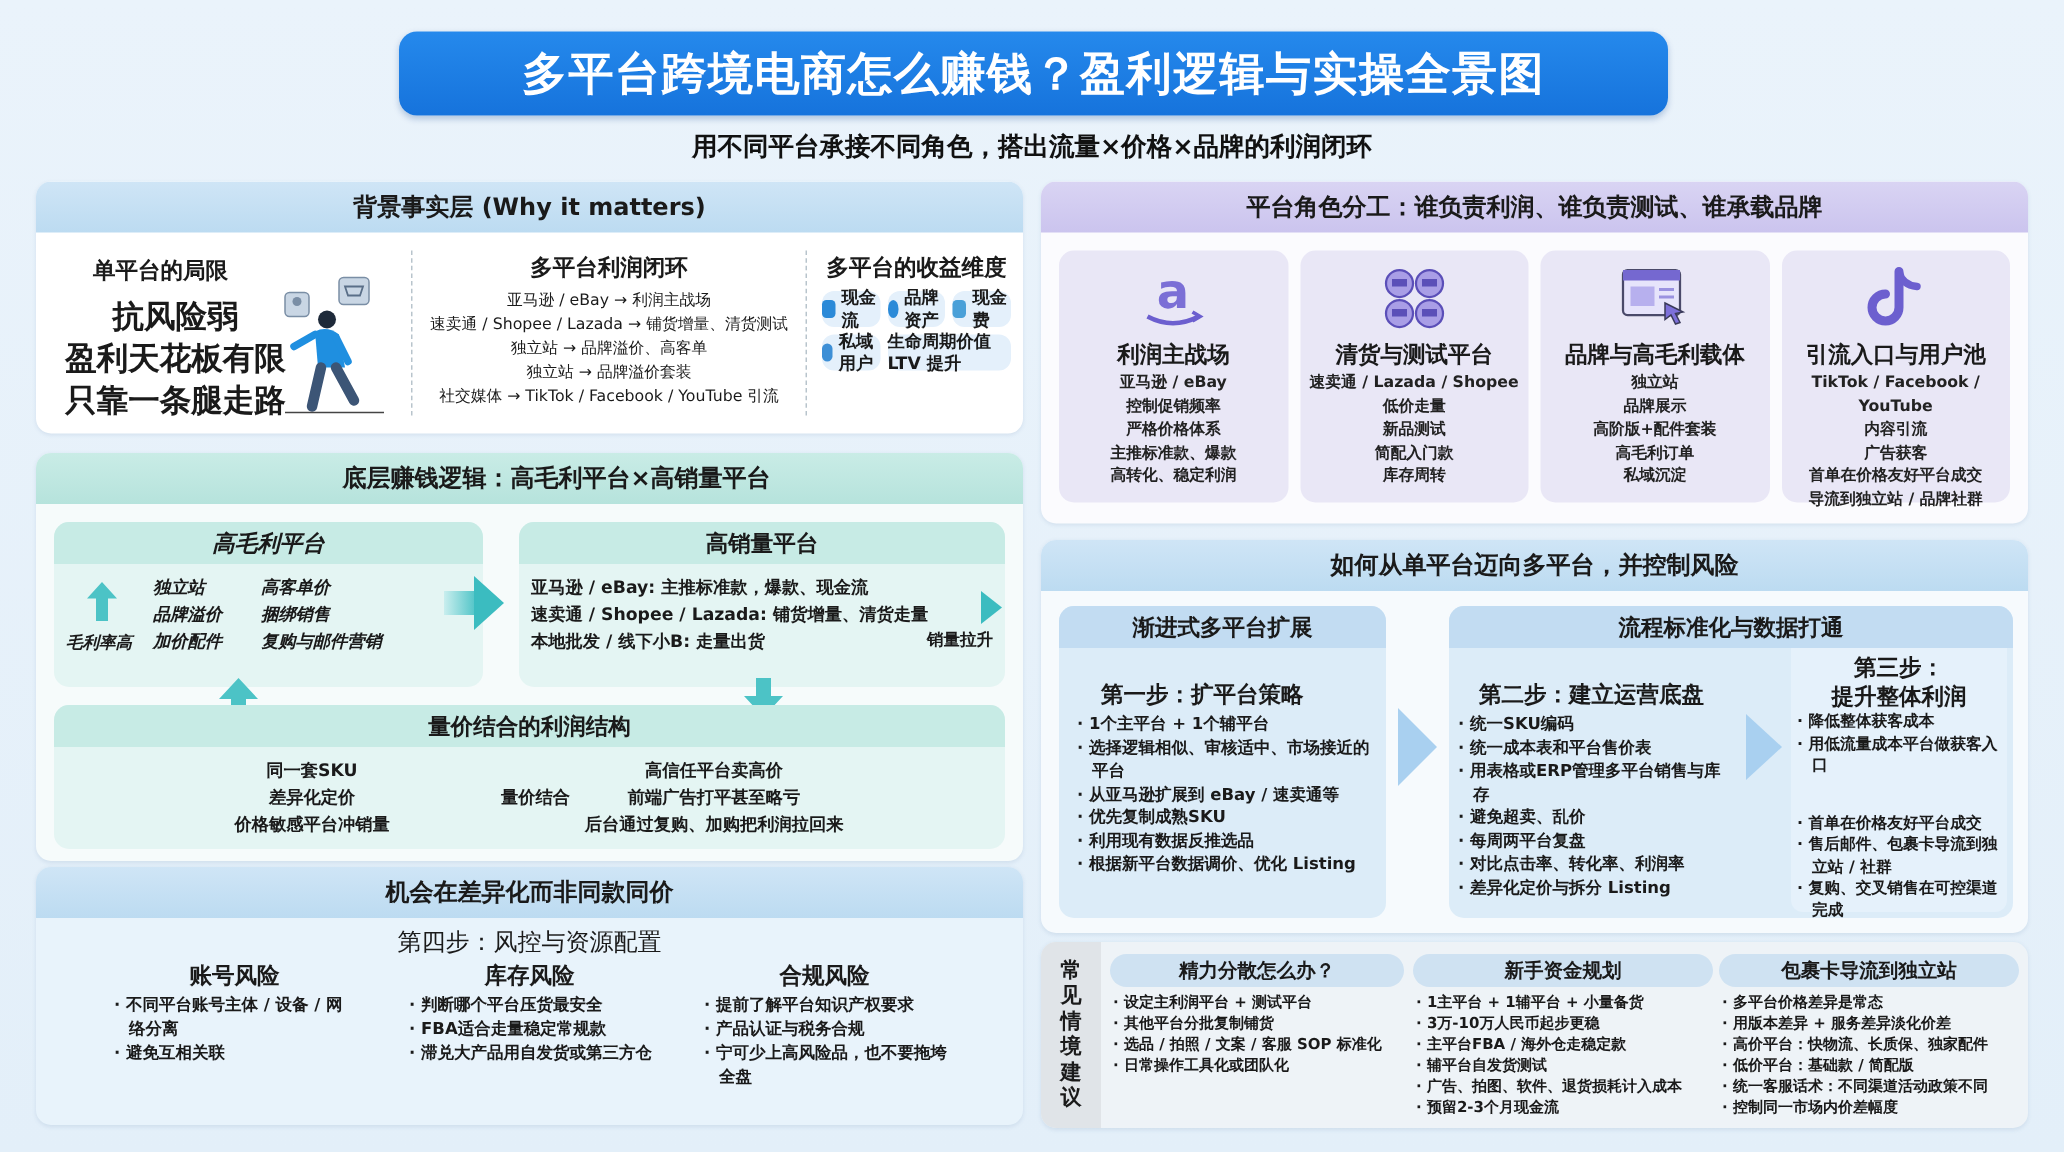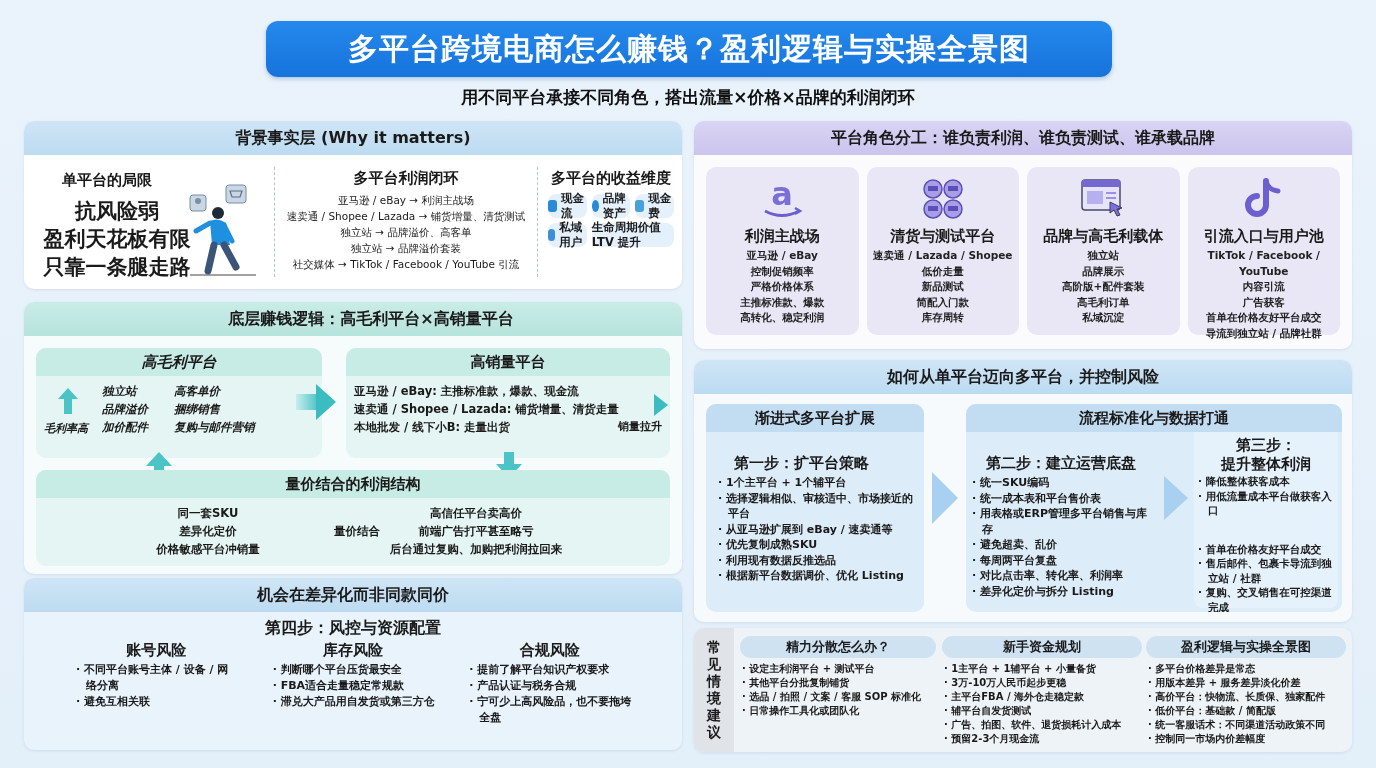--- a/index.html
+++ b/index.html
@@ -79,21 +79,21 @@
   .box-text { font-size: 11.5px; font-weight: bold; line-height: 18px; }
   .arrow-right {
     position: absolute; width: 0; height: 0;
     border-top: 18px solid transparent; border-bottom: 18px solid transparent;
     border-left: 20px solid #3bbcc0;
   }
   .arrow-shaft { position: absolute; height: 16px; background: linear-gradient(90deg, #c9eeee, #4cc3c6); }
 
   
   #opp { left: 24px; top: 578px; width: 658px; height: 172px; background: #e8f3fb; }
-  .opp-step { text-align: center; font-weight: bold; font-size: 16px; margin-top: 6px; }
+  .opp-step { text-align: center; font-weight: normal; font-size: 16px; margin-top: 6px; }
   .risk-row { display: flex; padding: 2px 50px 0 50px; gap: 32px; }
   .risk-col { flex: 1; }
   .risk-title { text-align: center; font-weight: bold; font-size: 15px; margin-bottom: 2px; }
   .risk-item { font-size: 11px; font-weight: bold; line-height: 16px; padding-left: 12px; text-indent: -10px; }
 
   
   #how { left: 694px; top: 360px; width: 658px; height: 262px; background: #f6fafd; }
   .step-box {
     position: absolute; background: #dcecf8; border-radius: 10px; overflow: hidden;
   }
@@ -403,21 +403,21 @@
   <div class="faq-col" style="left:248px; width:200px;">
     <div class="faq-pill">新手资金规划</div>
     <div class="faq-item">· <span>1主平台 + 1辅平台 + 小量备货</span></div>
     <div class="faq-item">· <span>3万-10万人民币起步更稳</span></div>
     <div class="faq-item">· <span>主平台FBA / 海外仓走稳定款</span></div>
     <div class="faq-item">· <span>辅平台自发货测试</span></div>
     <div class="faq-item">· <span>广告、拍图、软件、退货损耗计入成本</span></div>
     <div class="faq-item">· <span>预留2-3个月现金流</span></div>
   </div>
   <div class="faq-col" style="left:452px; width:200px;">
-    <div class="faq-pill">盈利逻辑与实操全景图</div>
+    <div class="faq-pill">包裹卡导流到独立站</div>
     <div class="faq-item">· <span>多平台价格差异是常态</span></div>
     <div class="faq-item">· <span>用版本差异 + 服务差异淡化价差</span></div>
     <div class="faq-item">· <span>高价平台：快物流、长质保、独家配件</span></div>
     <div class="faq-item">· <span>低价平台：基础款 / 简配版</span></div>
     <div class="faq-item">· <span>统一客服话术：不同渠道活动政策不同</span></div>
     <div class="faq-item">· <span>控制同一市场内价差幅度</span></div>
   </div>
 </div>
 
 </body></html>

